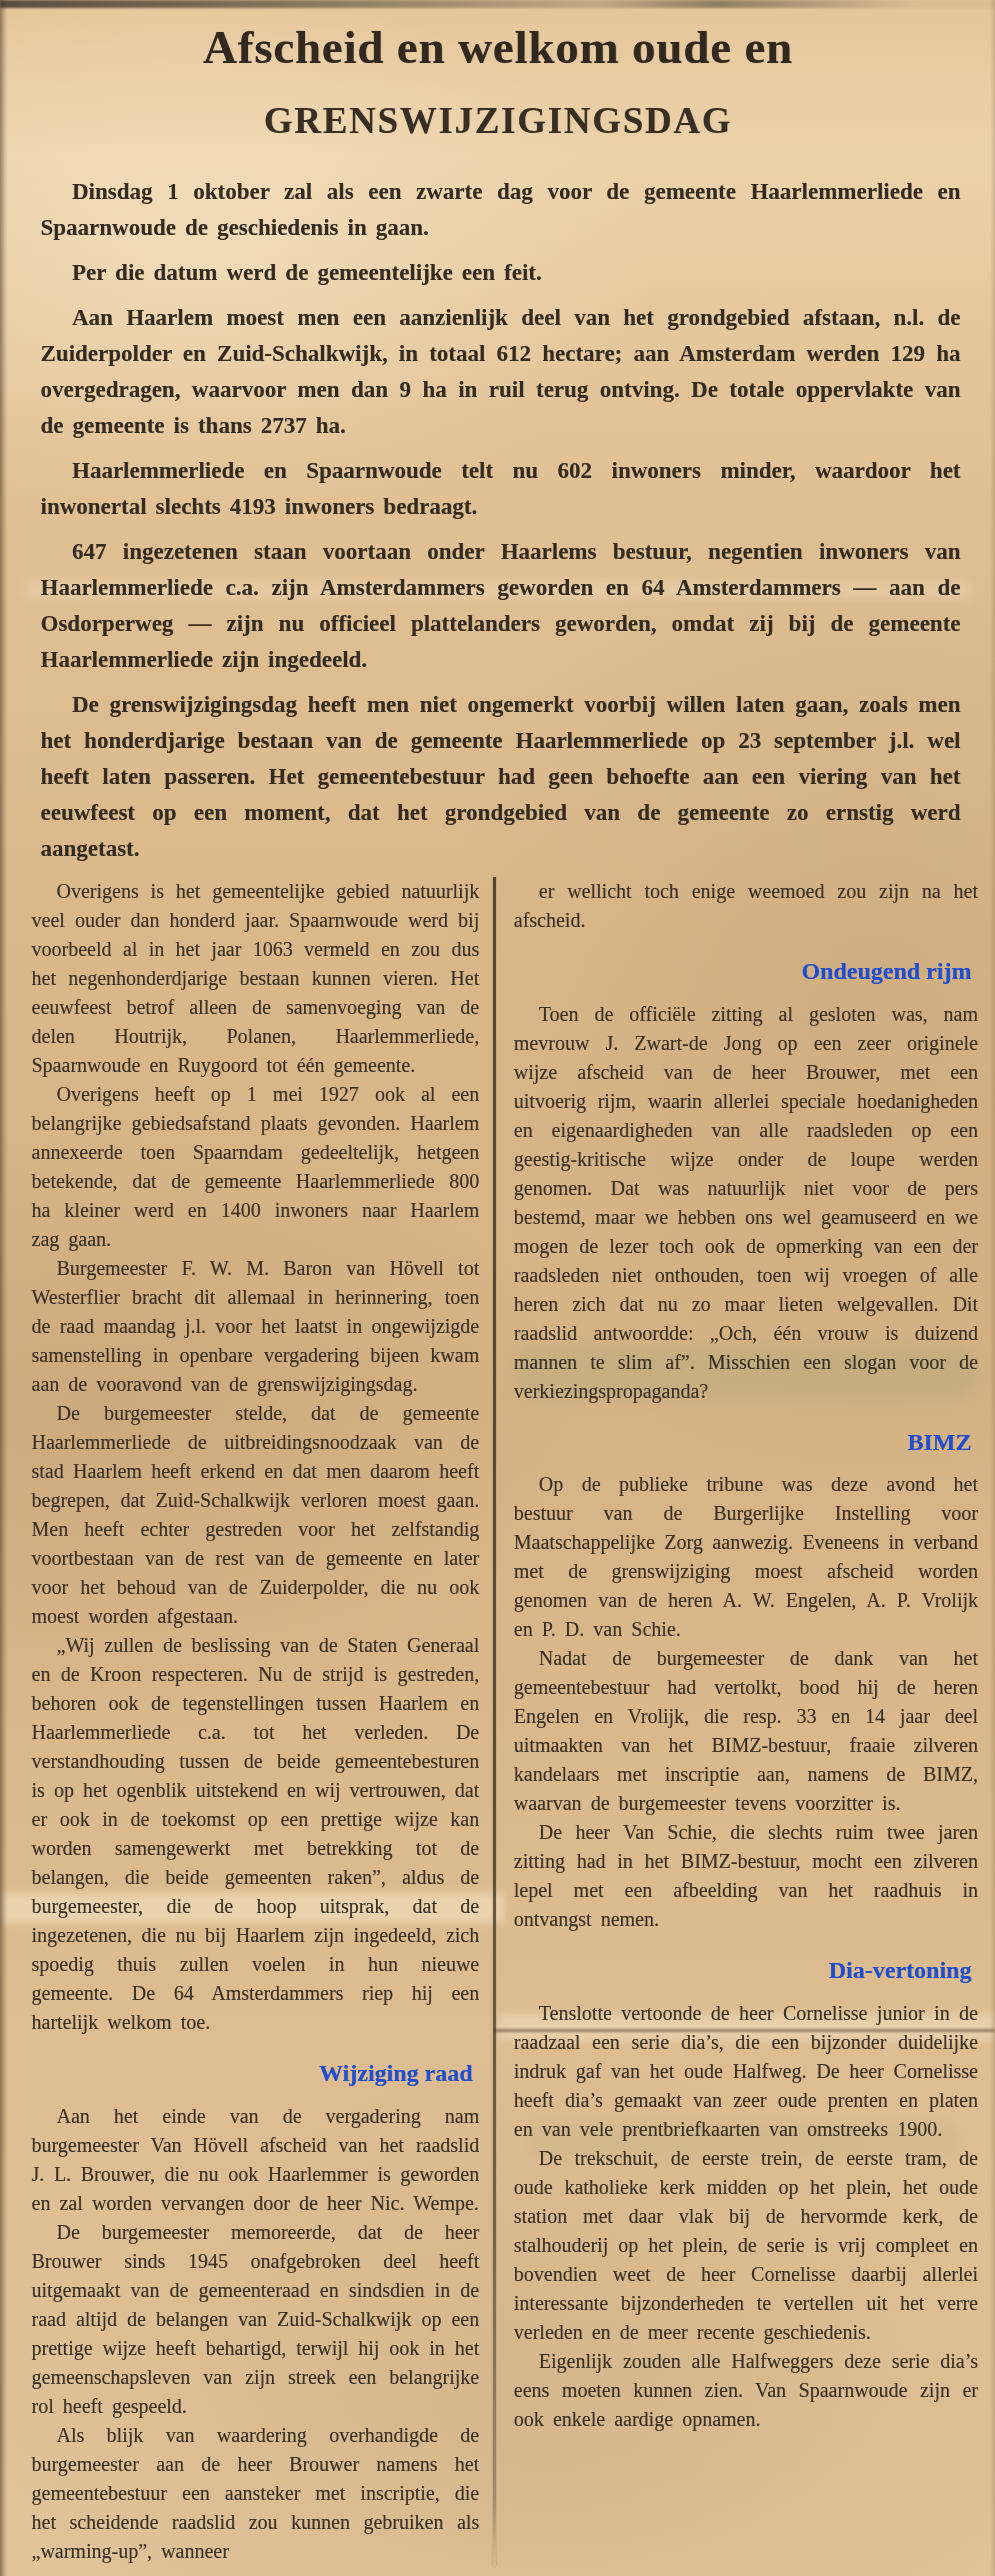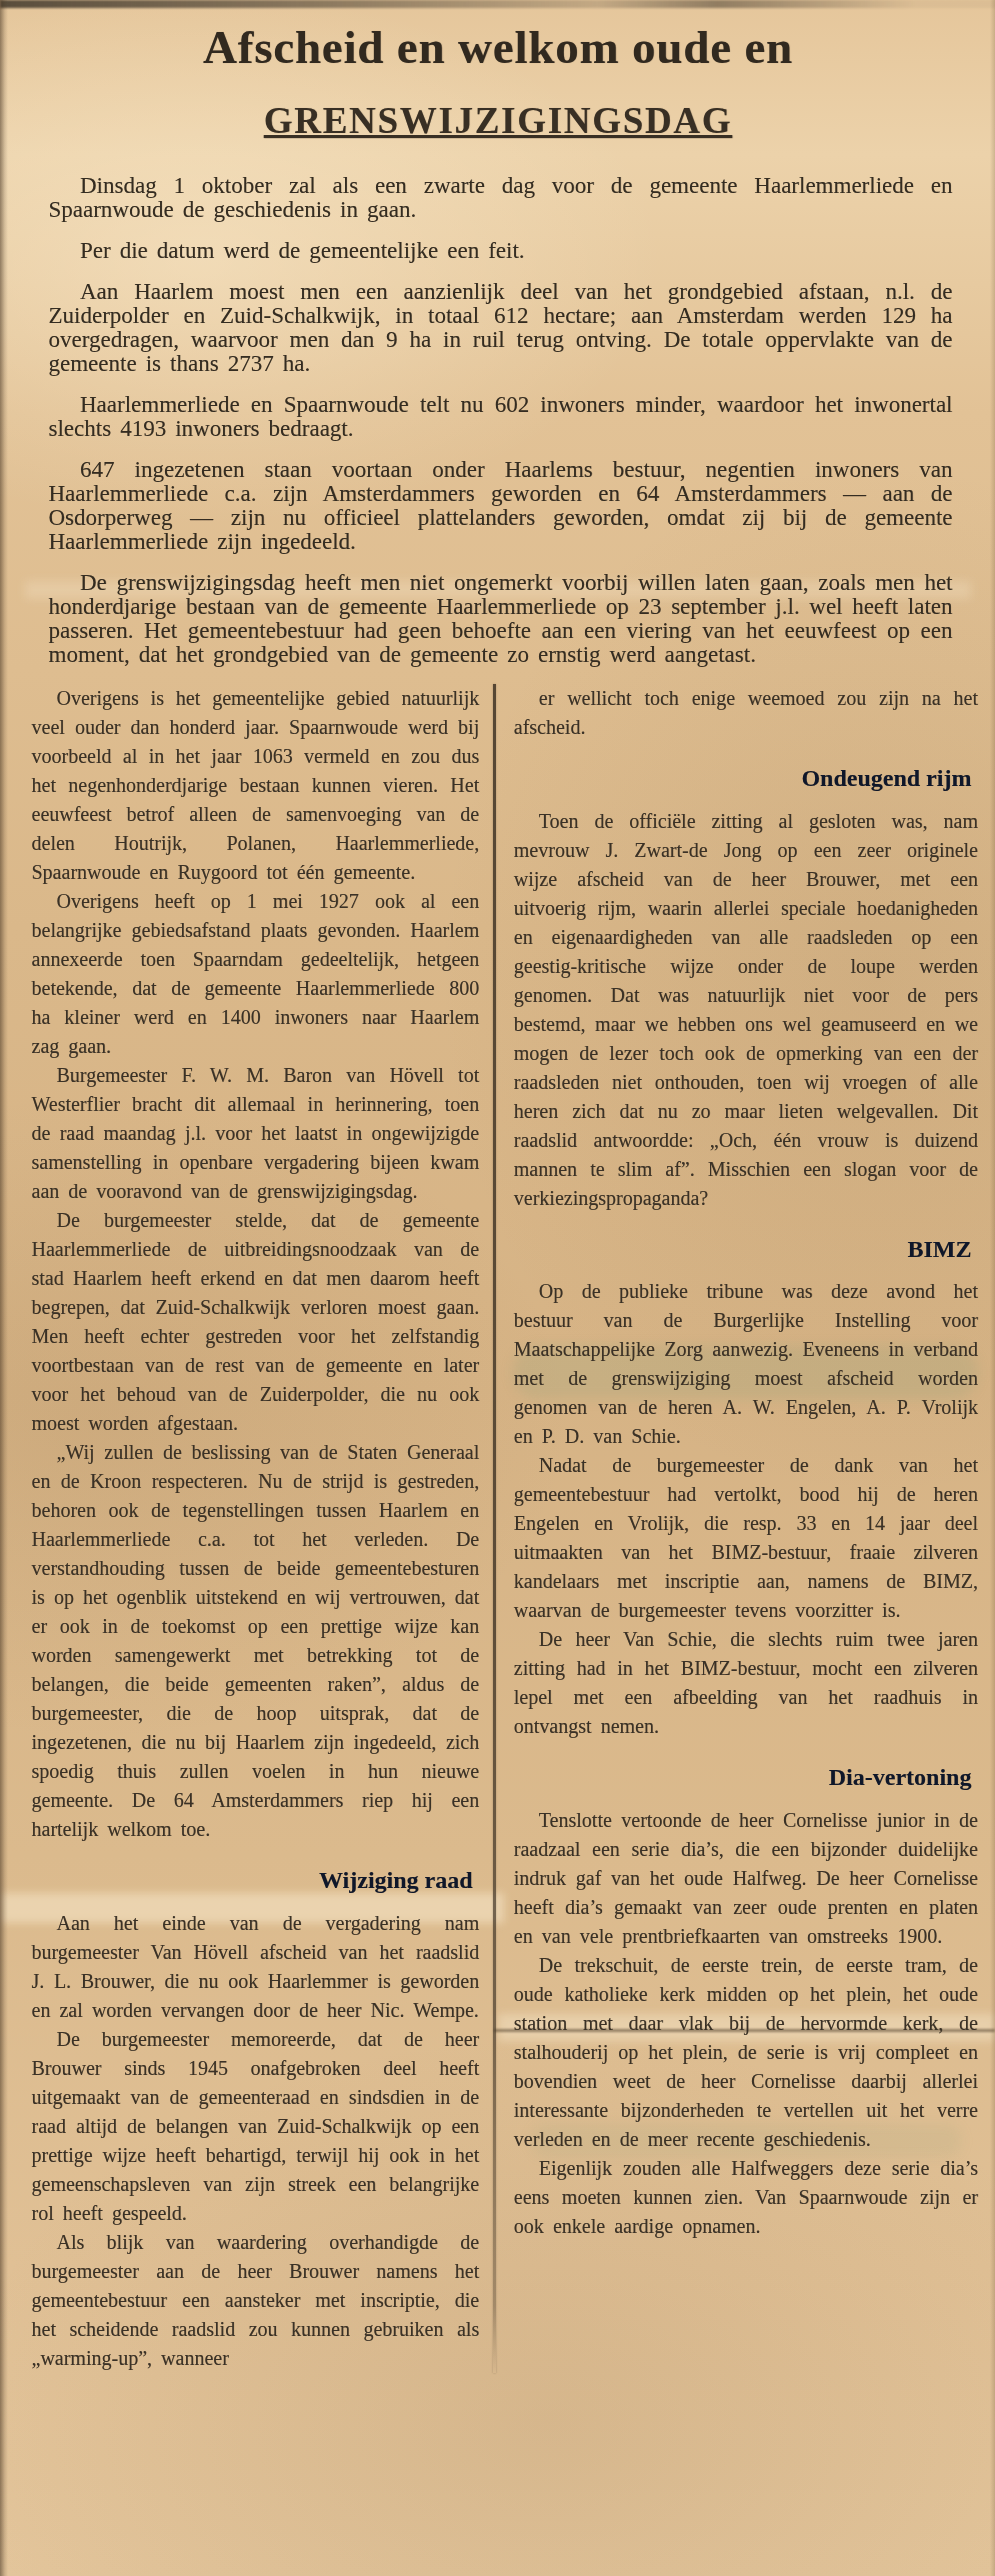--- a/index.html
+++ b/index.html
@@ -35,37 +35,36 @@
   .content{position:relative;z-index:3;}
   .headline{
     margin:20px auto 16px;text-align:center;font-weight:bold;color:#31291f;
     font-size:47px;line-height:55px;letter-spacing:0.8px;
     text-shadow:0.4px 0.4px 0.7px rgba(48,38,26,0.45);
   }
   .kicker{
     margin:25px auto 0;text-align:center;font-weight:bold;color:#382f24;
     font-size:37px;line-height:41px;letter-spacing:1.7px;
     text-shadow:0.4px 0.4px 0.7px rgba(48,38,26,0.4);
-    text-decoration:underline;
   }
   .intro{margin:33px 26.5px 0 31.5px;}
   .intro p{
-    margin:17px;text-align:justify;text-indent:31.5px;
-    font-weight:normal;font-size:23px;line-height:24px;color:#342c21;
+    margin:9px;text-align:justify;text-indent:31.5px;
+    font-weight:bold;font-size:23px;line-height:36px;color:#342c21;
     word-spacing:3.3px;text-shadow:0.3px 0.3px 0.5px rgba(52,42,28,0.35);
   }
   .columns{display:flex;margin:10px 18px 0 31.5px;align-items:stretch;}
   .col{color:#3a3126;}
   .col p{
     margin:0;text-align:justify;text-indent:25px;
     font-size:20px;line-height:29px;word-spacing:4.1px;
     text-shadow:0.3px 0.3px 0.5px rgba(55,44,30,0.40);
   }
   .col h3{
-    text-align:right;font-size:24px;line-height:26.5px;font-weight:bold;color:#0f172a;
+    text-align:right;font-size:24px;line-height:26.5px;font-weight:bold;color:#1d4ed8;
     margin:23px 6.6px 15px 0;text-shadow:0.3px 0.3px 0.5px rgba(48,38,26,0.4);
   }
   .col-left{width:461px;padding-right:13.3px;box-sizing:border-box;}
   .col-right{flex:1;padding-left:18px;box-sizing:border-box;}
   .divider{
     width:3.3px;flex:0 0 3.3px;
     background:linear-gradient(180deg, rgba(62,50,36,0.85) 0%, rgba(62,50,36,0.8) 55%, rgba(62,50,36,0.65) 80%, rgba(62,50,36,0.35) 96%, transparent 100%);
     box-shadow:0 0 1.7px rgba(62,50,36,0.4);
   }
 </style>

